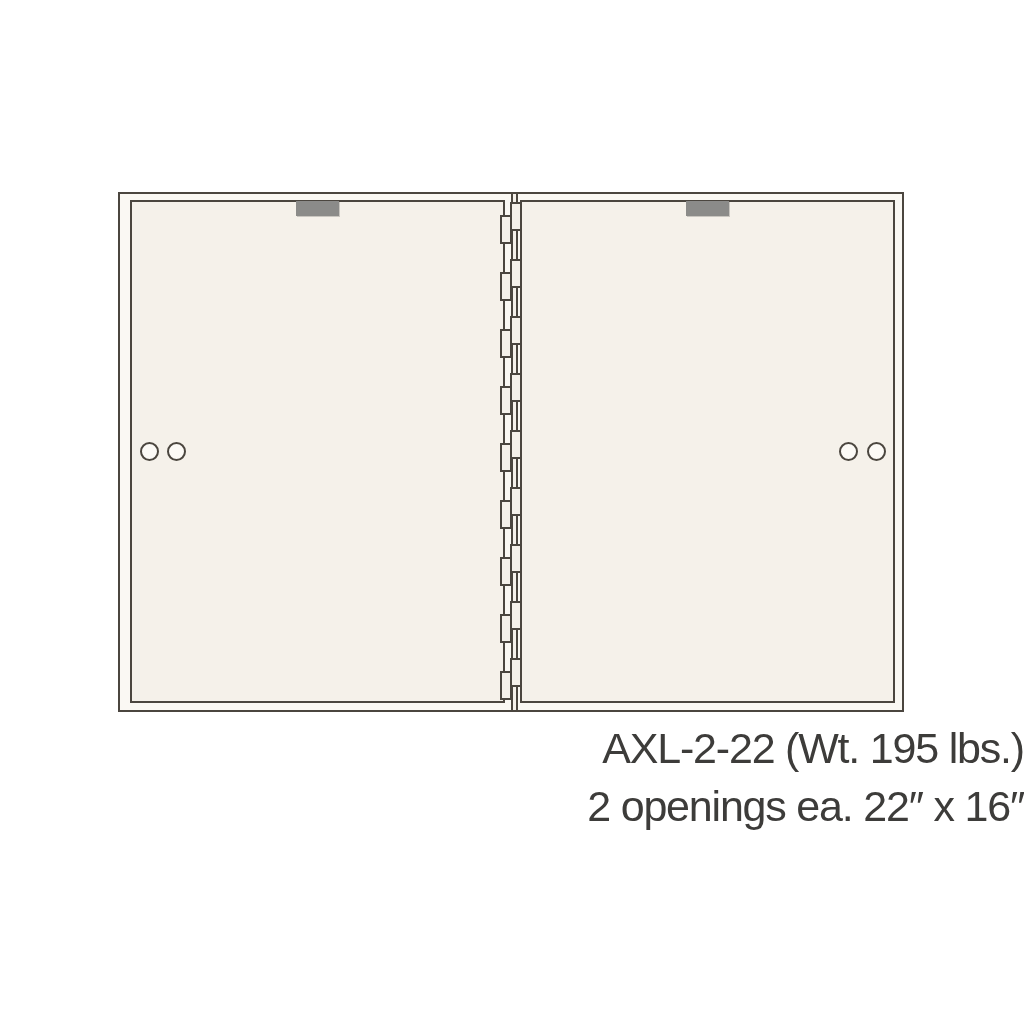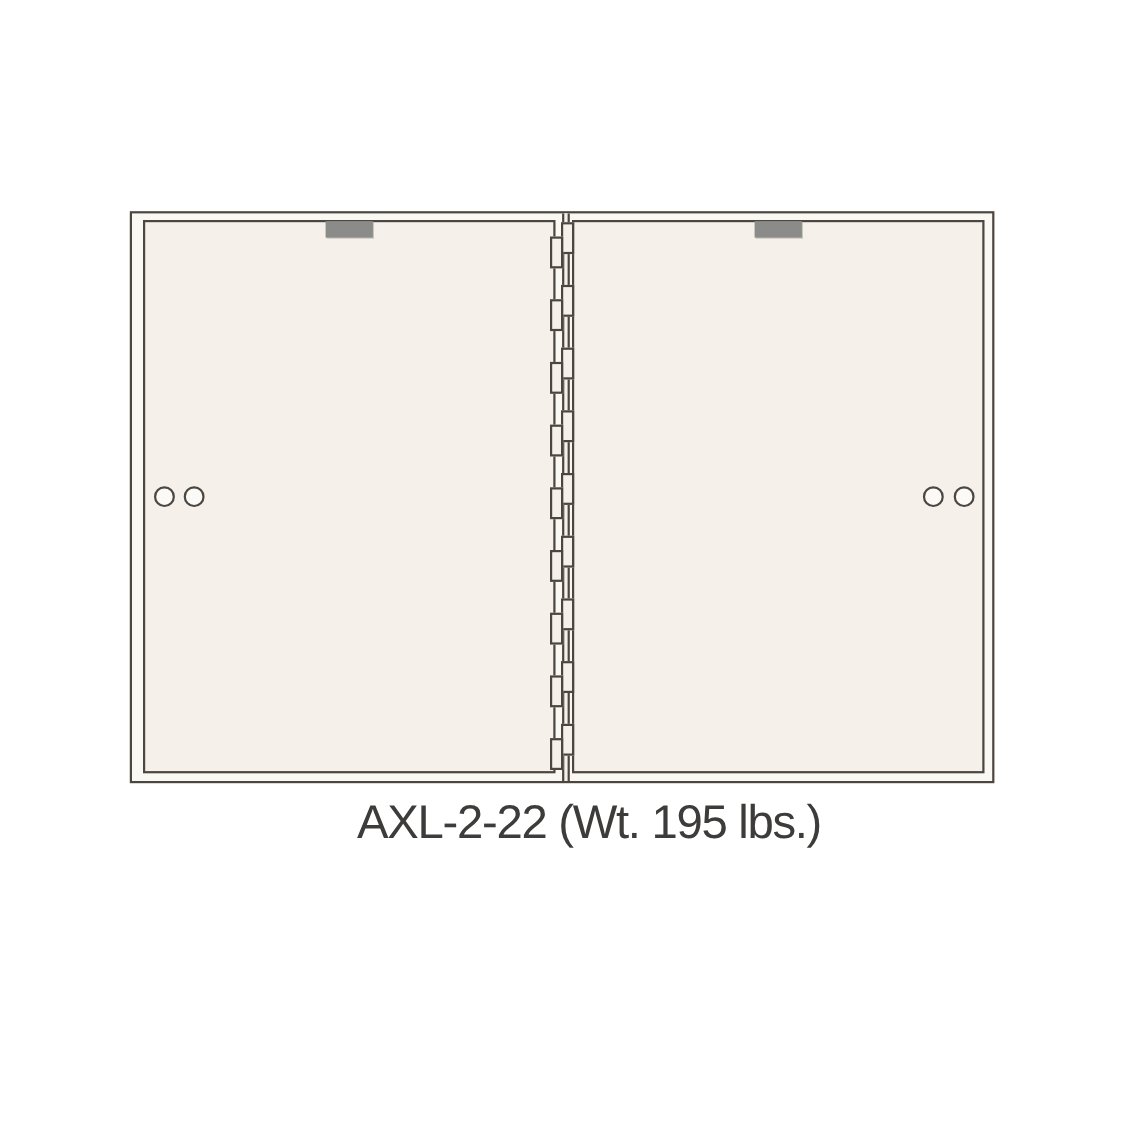--- a/index.html
+++ b/index.html
@@ -73,21 +73,21 @@
     z-index: 2;
   }
   .knuckle.kright { left: 390px; }
   .knuckle.kleft  { left: 380px; }
 
   
   .caption {
     position: absolute;
     left: 0; right: 0;
     top: 719px;
-    text-align: center;
+    text-align: right;
     color: #3d3c3a;
     font-size: 43px;
     line-height: 58px;
     letter-spacing: -1.2px;
     margin-left: 47px;
   }
 </style>
 </head>
 <body>
 
@@ -126,15 +126,16 @@
         <div class="knuckle kright" style="top: 407px;"></div>
         <div class="knuckle kleft" style="top: 420px;"></div>
         <div class="knuckle kright" style="top: 464px;"></div>
         <div class="knuckle kleft" style="top: 477px;"></div>
       </div>
 
   </div>
 
   <div class="caption">
     <div>AXL-2-22 (Wt. 195 lbs.)</div>
+    <div>2 openings ea. 22″ x 16″</div>
   </div>
 
 </div>
 
 </body></html>

